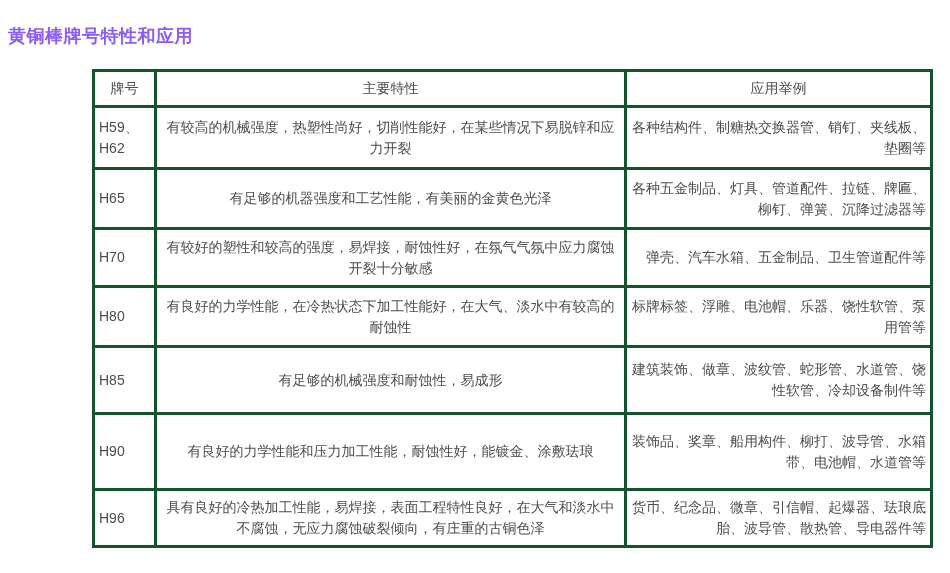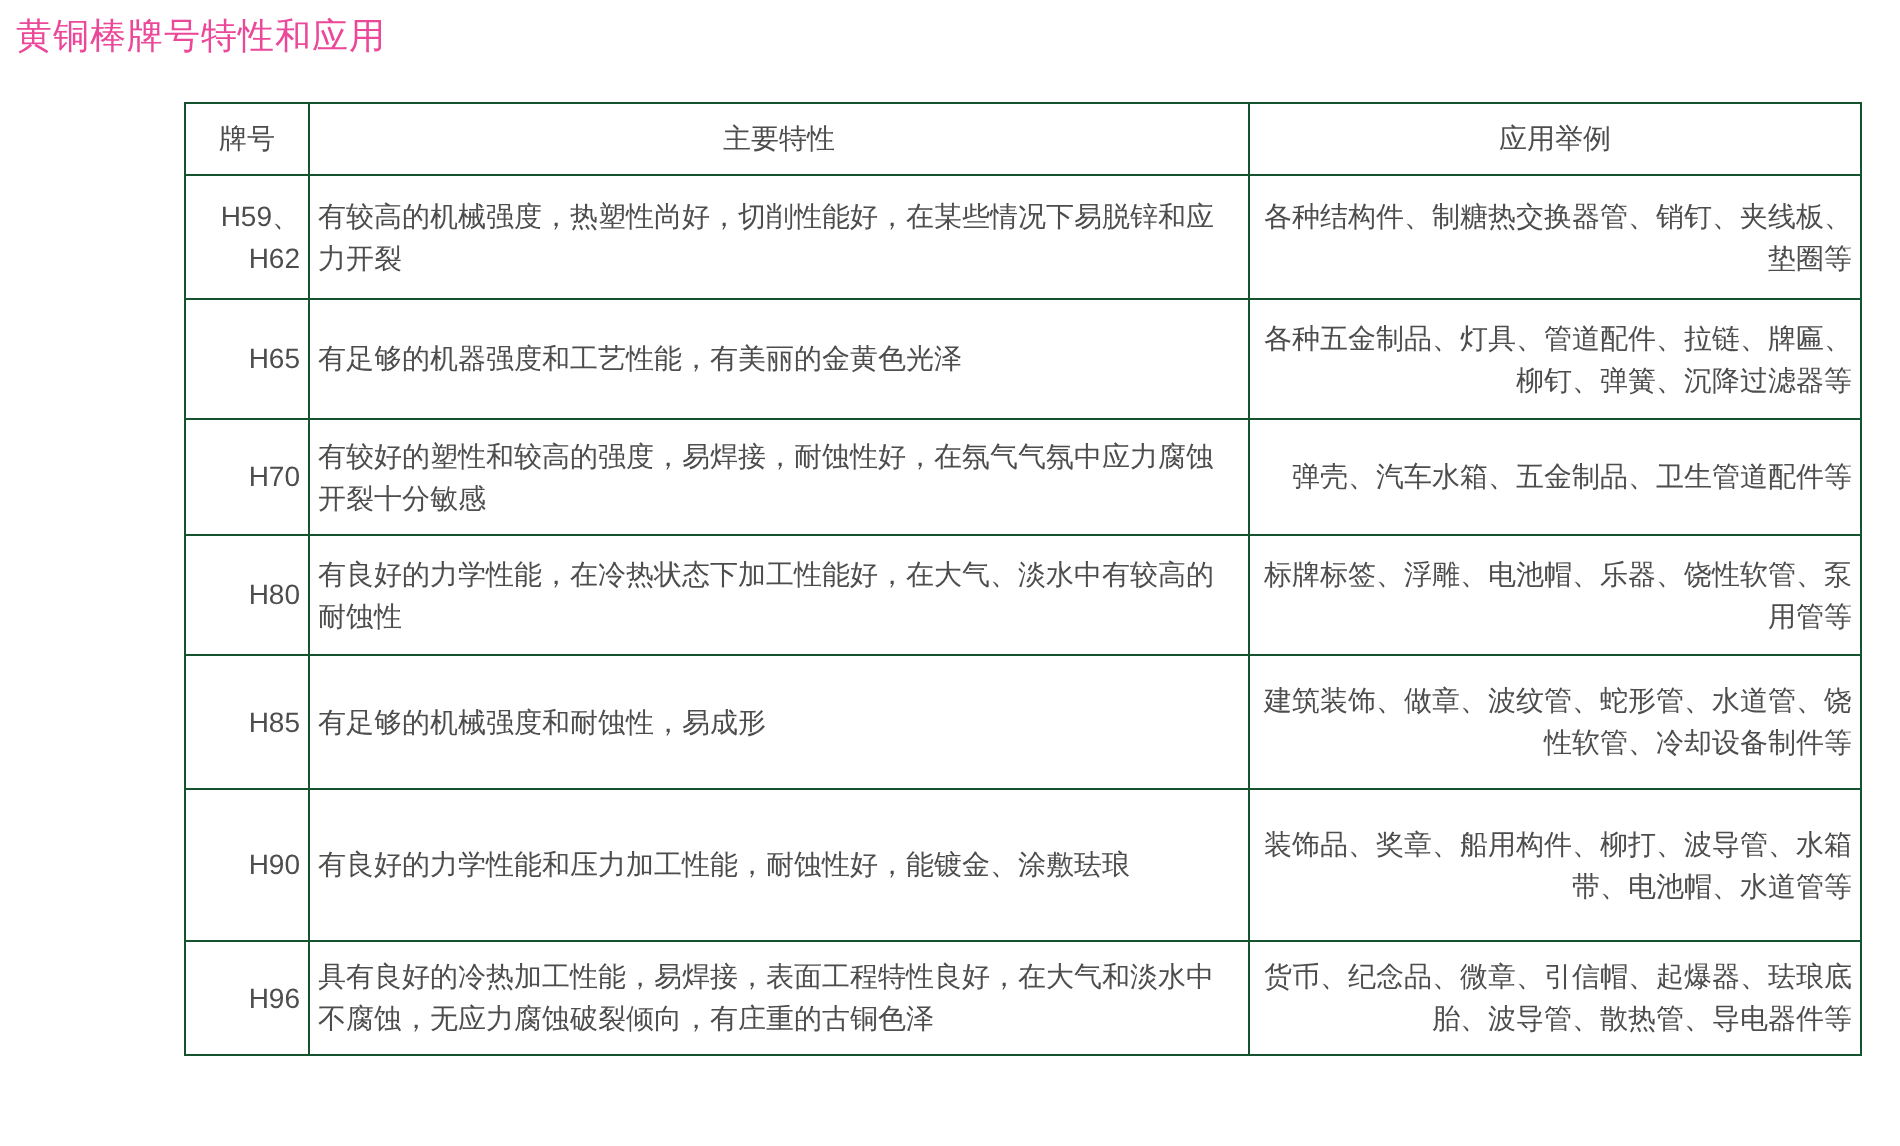--- a/index.html
+++ b/index.html
@@ -7,51 +7,51 @@
     padding: 0;
     background: #ffffff;
   }
   body {
     width: 950px;
     height: 573px;
     overflow: hidden;
     font-family: "Liberation Sans", "DejaVu Sans", sans-serif;
   }
   .page-title {
-    margin: 6px 0 0 8px;
+    margin: 24px 0 0 8px;
     font-size: 18px;
-    font-weight: normal;
-    color: #ec4899;
+    font-weight: bold;
+    color: #8b5cf6;
     letter-spacing: 0.5px;
   }
   table.brass-table {
     border-collapse: collapse;
     table-layout: fixed;
     margin: 21px 0 0 92px;
     width: 838px;
   }
   table.brass-table th,
   table.brass-table td {
-    border: 1px solid #14532d;
+    border: 3px solid #14532d;
     font-size: 14px;
     font-weight: normal;
     color: #4d4d4d;
     line-height: 21px;
     vertical-align: middle;
     padding: 4px 4px;
     box-sizing: border-box;
     word-break: break-word;
   }
   thead tr { height: 36px; }
   th { text-align: center; }
   col.col-grade { width: 62px; }
   col.col-features { width: 470px; }
   col.col-apps { width: 306px; }
-  td.cell-grade { text-align: right; padding: 4px 2px; }
-  td.cell-features { text-align: left; }
+  td.cell-grade { text-align: left; padding: 4px 2px; }
+  td.cell-features { text-align: center; }
   td.cell-apps { text-align: right; }
   tbody tr:nth-child(1) { height: 62px; }
   tbody tr:nth-child(2) { height: 60px; padding-left: 16px; }
   tbody tr:nth-child(3) { height: 58px; }
   tbody tr:nth-child(4) { height: 60px; padding-left: 46px; }
   tbody tr:nth-child(5) { height: 67px; }
   tbody tr:nth-child(6) { height: 76px; }
   tbody tr:nth-child(7) { height: 57px; }
   tbody tr:nth-child(8) { height: 52px; margin-top: 24px; }
 </style>

